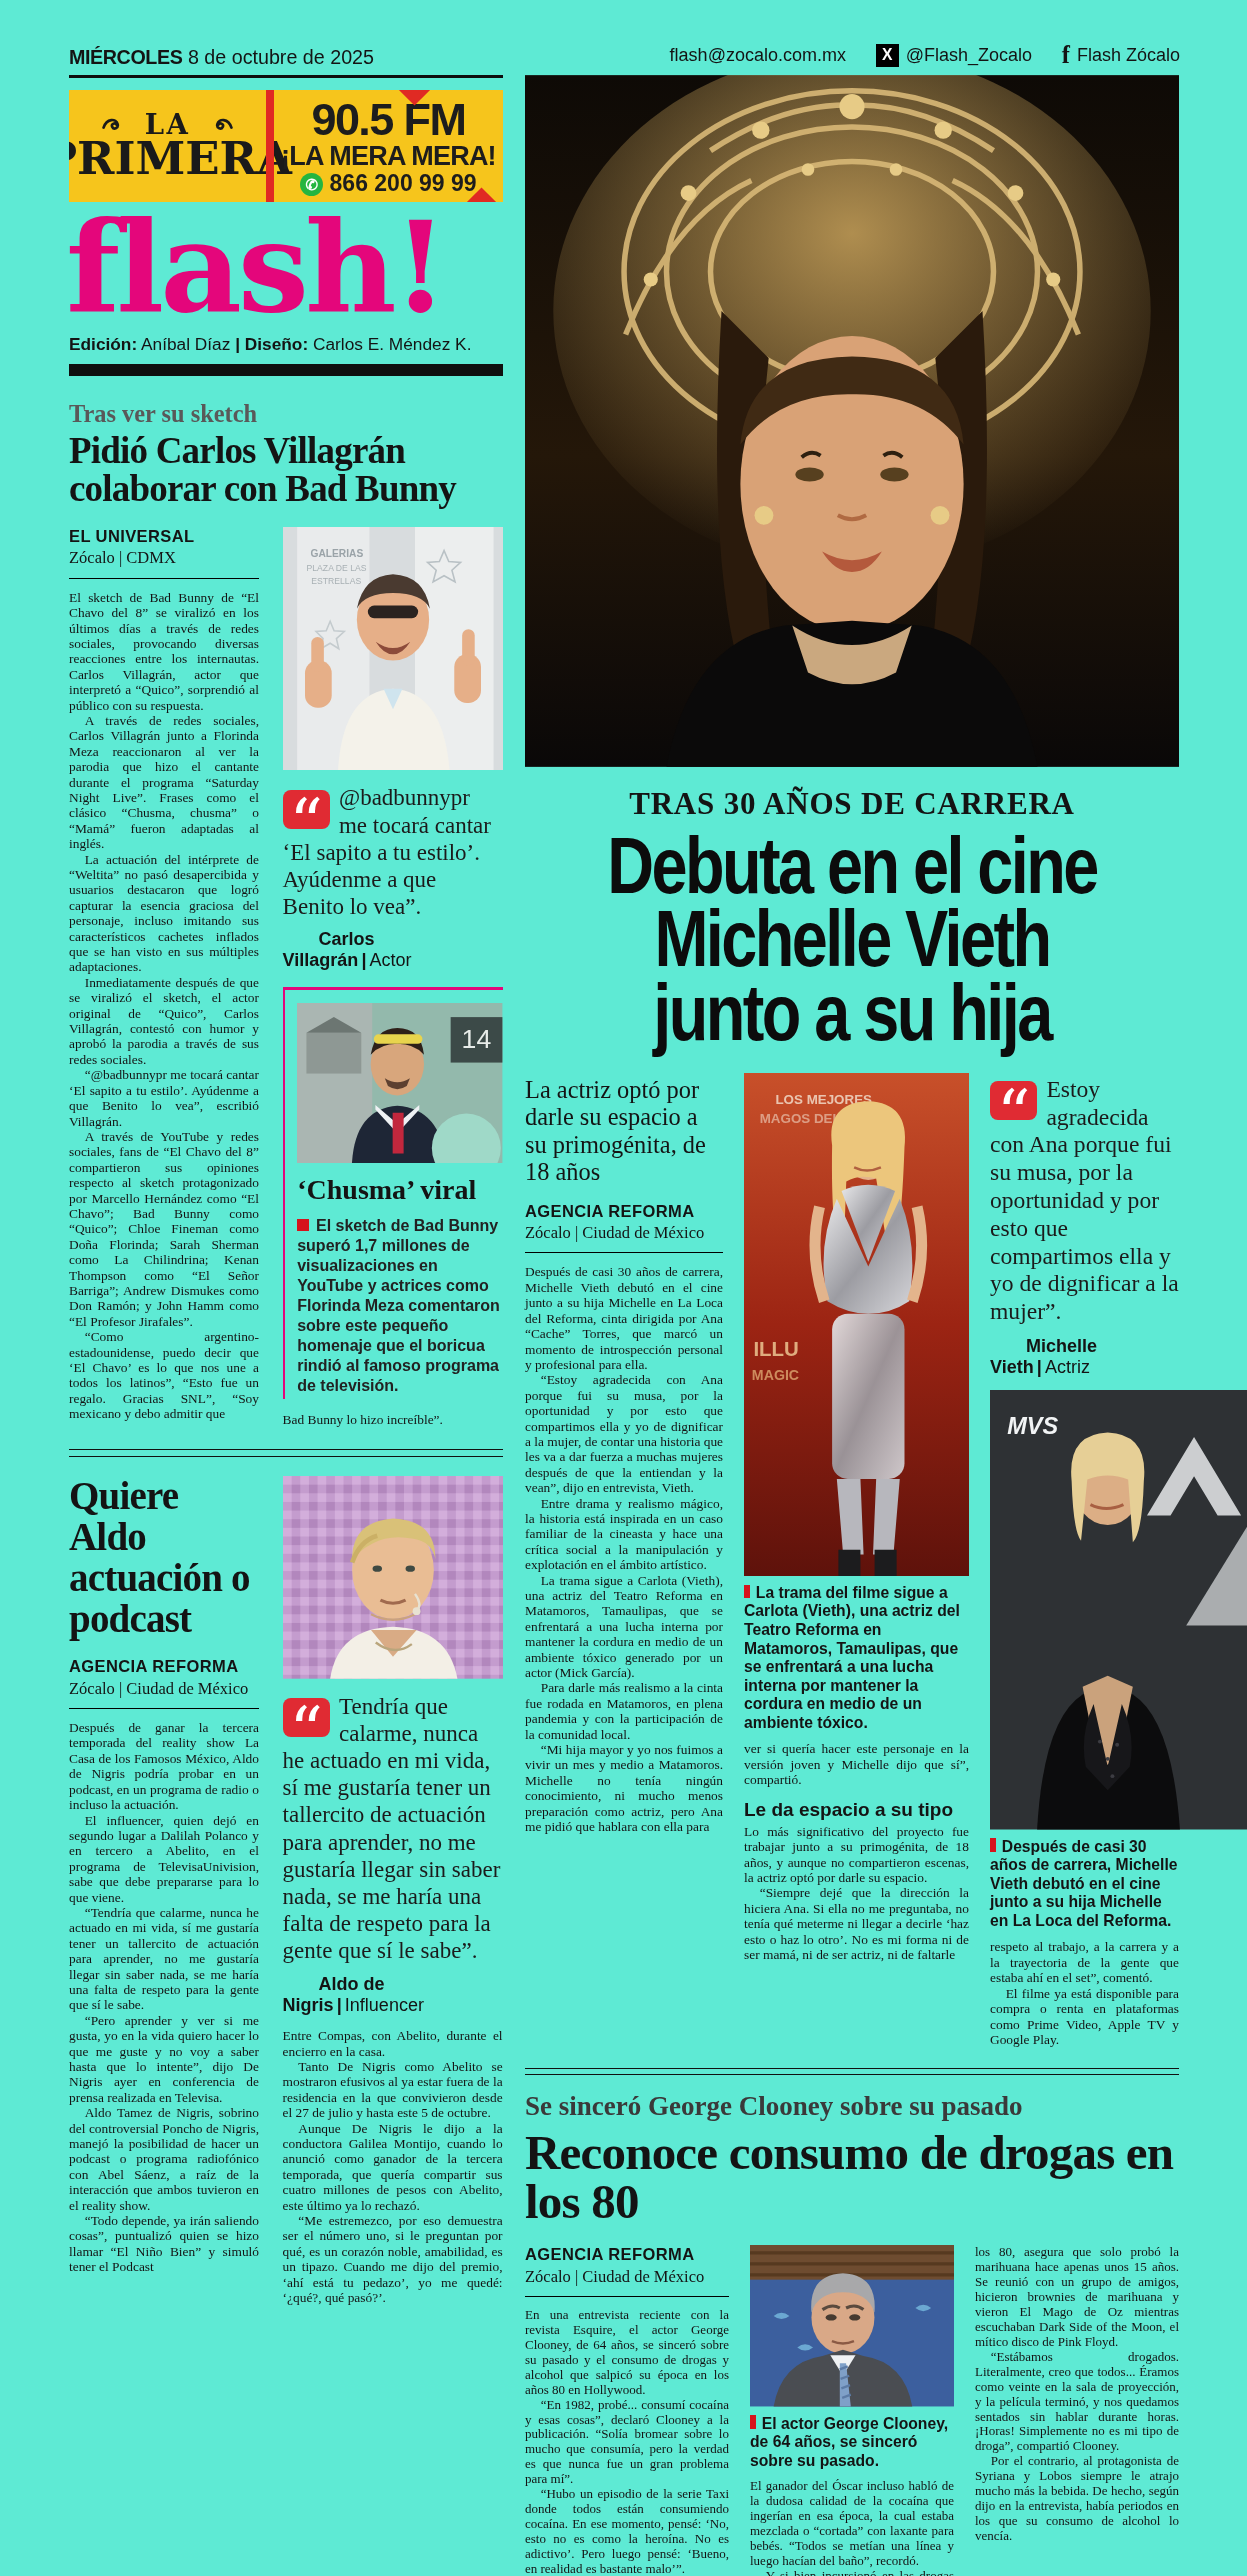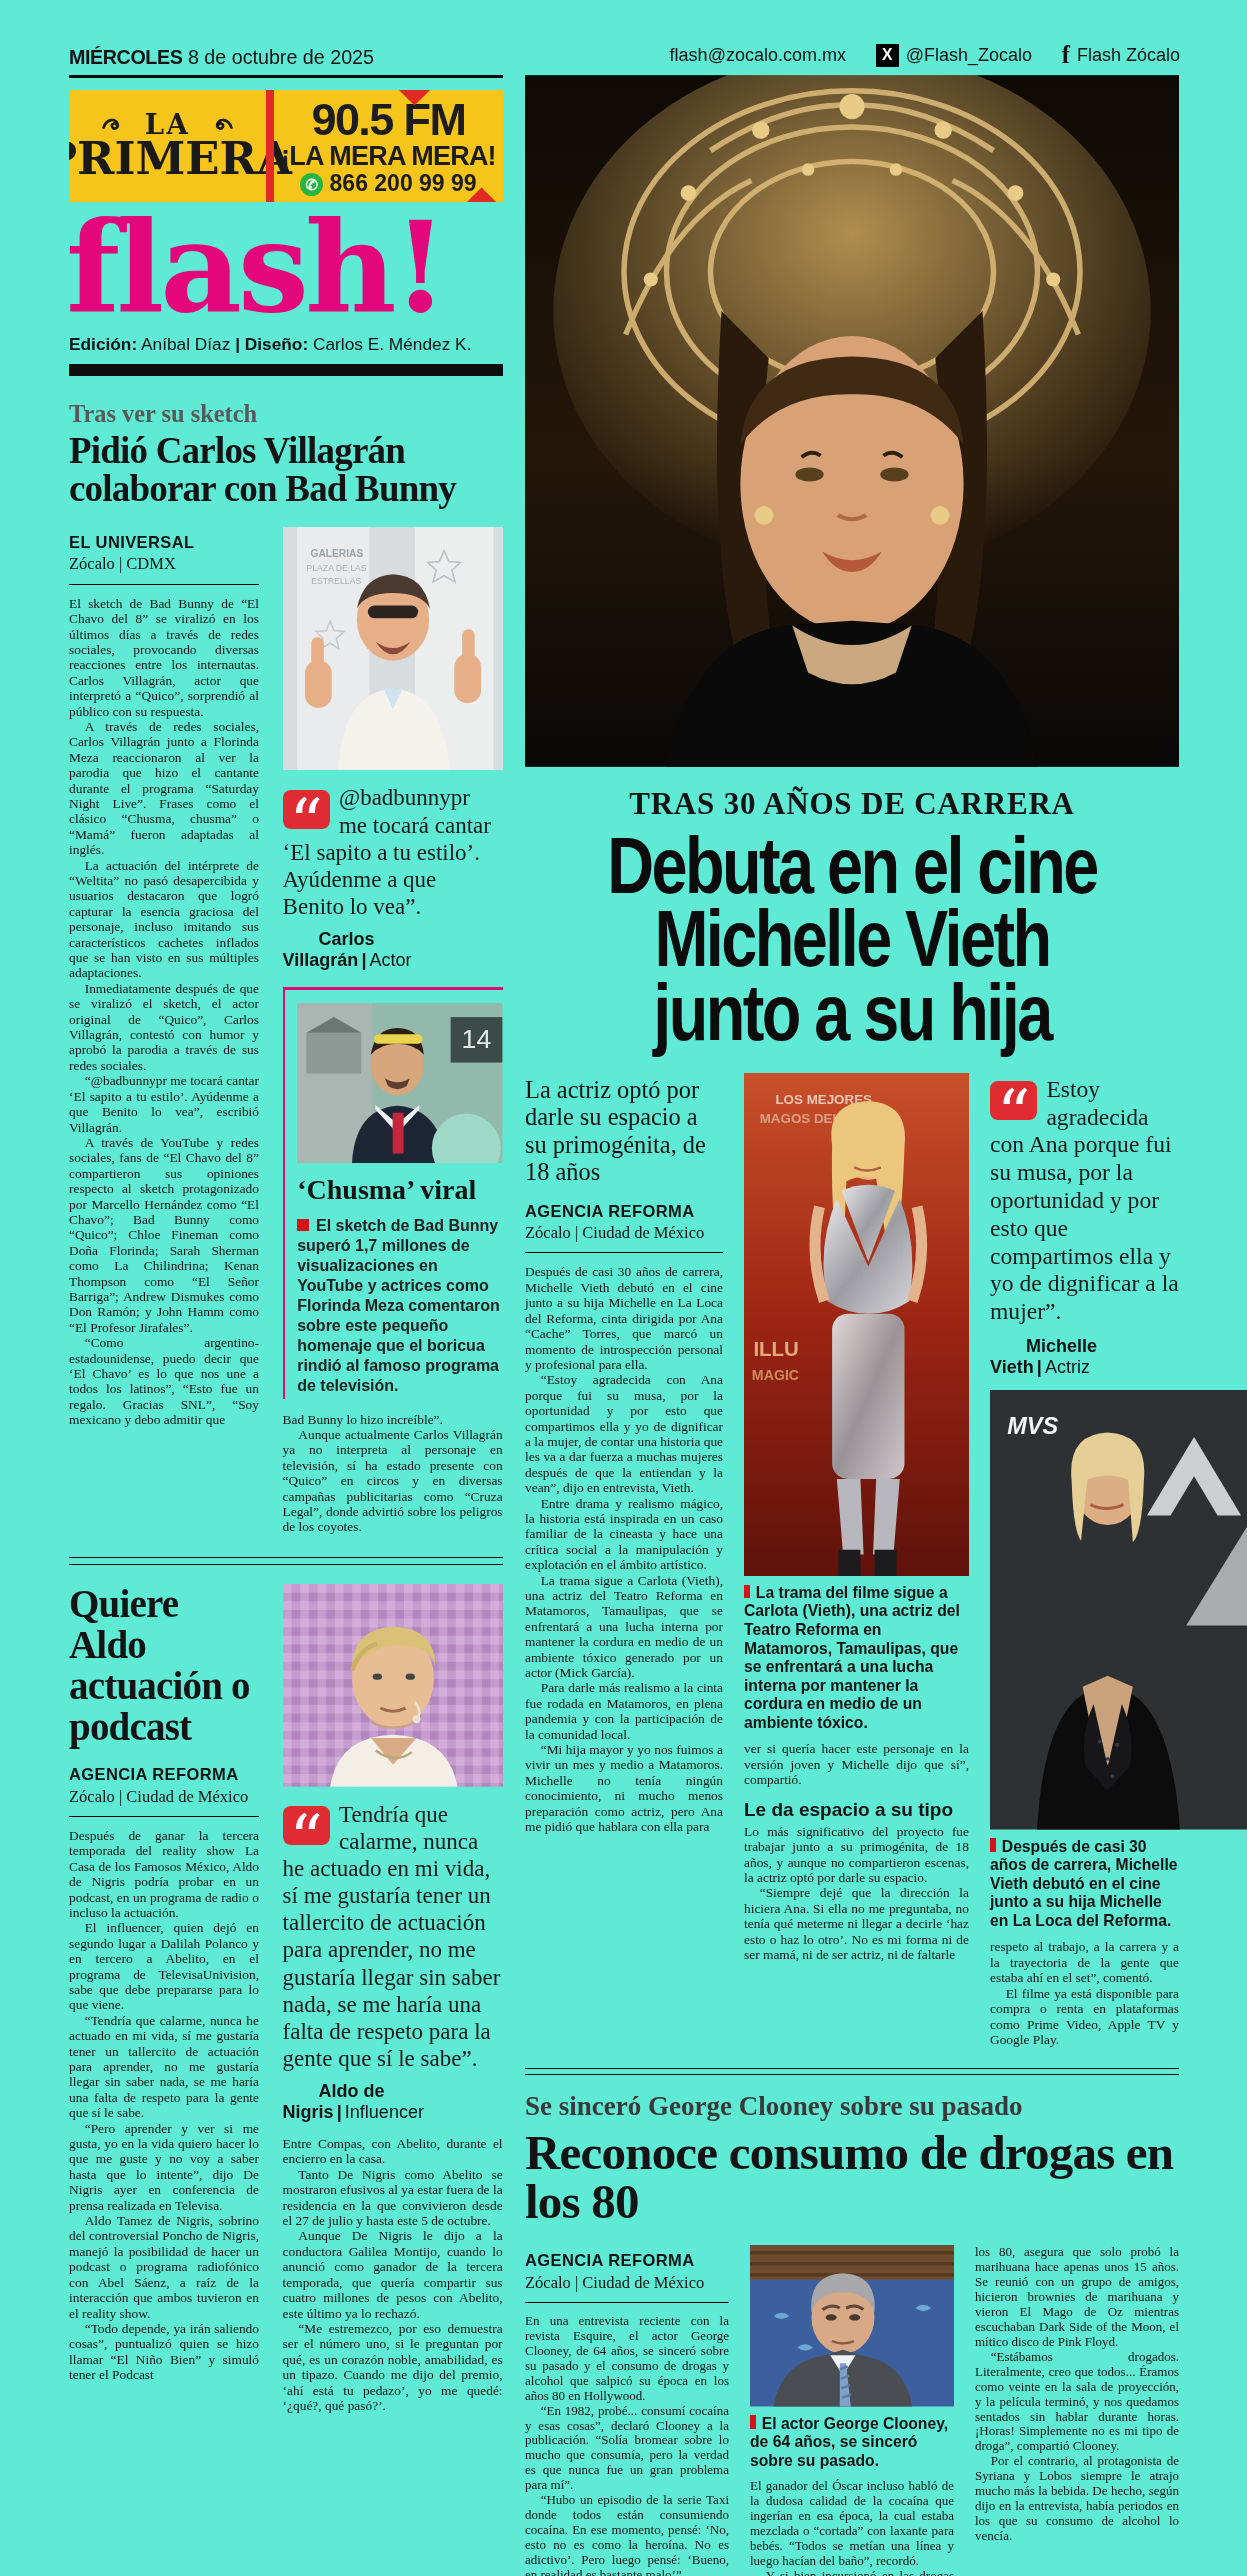--- a/index.html
+++ b/index.html
@@ -37,21 +37,21 @@
   .tri.t1{top:-17.3px;right:75px;} .tri.t2{bottom:-17.3px;right:7.9px;}
   
   .masthead{font-family:"DejaVu Serif",serif;font-weight:bold;font-size:126px;line-height:.92;
             color:#e4067b;letter-spacing:-3.9px;margin:3.1px 0 1.6px -3.1px;}
   .credits{font-family:"Liberation Sans",sans-serif;font-size:17.3px;margin:7.9px 0 9.4px;}
   .credits b{font-weight:bold;margin-top:26px;}
   .blackbar{height:11.8px;background:#0f0f0f;margin-bottom:23.6px;}
   
   .kicker{font-weight:bold;color:#595959;font-size:24.4px;margin:0 0 4.7px;}
   h2.head{font-weight:bold;font-size:37px;line-height:1.02;letter-spacing:-0.8px;margin:0 0 19px;}
-  .byline{margin-bottom:11px;border-bottom:1.6px solid #000;padding-bottom:9.4px;margin-top:6px;}
+  .byline{margin-bottom:11px;border-bottom:1.6px solid #000;padding-bottom:9.4px;}
   .src{font-family:"Liberation Sans",sans-serif;font-weight:bold;font-size:16.5px;letter-spacing:0.4px;}
   .loc{font-size:16.5px;margin-top:2.4px;}
   .body{font-size:13.4px;line-height:1.15;text-align:justify;}
   .body p{margin:0;text-indent:15.7px;}
   .body p.ni{text-indent:0;}
   .twocol{display:flex;gap:23.6px;}
   .ctext{width:190px;flex:none;}
   .cmedia{width:220px;flex:none;}
   .ph{display:block;width:100%;}
   .quote{font-size:23px;line-height:1.18;margin:14px 0 7.9px;color:#1b1b1b;}
@@ -213,21 +213,20 @@
                 <path d="M70 205 q4 -70 58 -74 q56 4 62 74 z" fill="#1e2636"></path>
                 <path d="M100 136 l28 30 28 -30 v-6 l-28 24 -28 -24 z" fill="#eef1f4"></path>
                 <rect x="122" y="140" width="14" height="52" fill="#c2273d"></rect>
                 <circle cx="216" cy="185" r="44" fill="#9fd9c8"></circle>
               </svg>
               <h3>‘Chusma’ viral</h3>
               <div class="fact"><span class="redsq"></span><span>El sketch de Bad Bunny superó 1,7 millones de visualizaciones en YouTube y actrices como Florinda Meza comentaron sobre este pequeño homenaje que el boricua rindió al famoso programa de televisión.</span></div>
             </div>
             <div class="body tail">
               <p class="ni">Bad Bunny lo hizo increíble”.</p>
-              <p>Aunque actualmente Carlos Villagrán ya no interpreta al personaje en televisión, sí ha estado presente con “Quico” en circos y en diversas campañas publicitarias como “Cruza Legal”, donde advirtió sobre los peligros de los coyotes.</p>
             </div>
           </div>
         </div>
       </section>
 
       <div class="divider"></div>
 
       <section>
         <div class="twocol">
           <div class="ctext">

